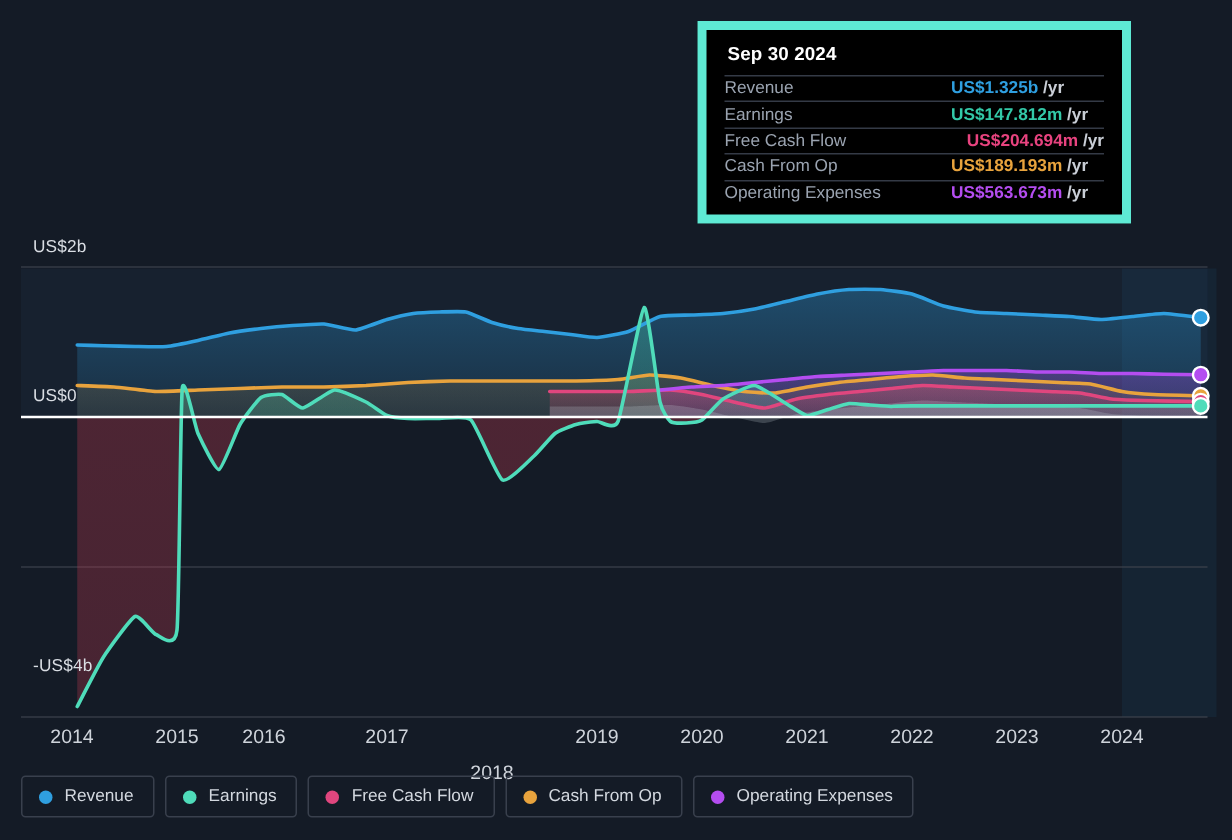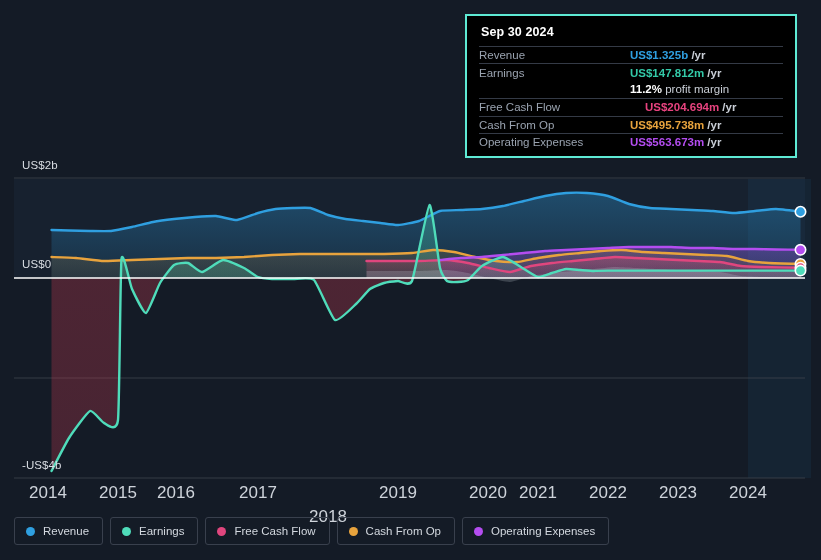--- a/index.html
+++ b/index.html
@@ -28,38 +28,38 @@
   .axis-label {
     position: absolute;
     font-size: 11.5px;
     color: #d9dde3;
     letter-spacing: .1px;
     white-space: nowrap;
   }
   .y-label { left: 22px; }
   #y-top  { top: 159px; }
   #y-zero { top: 258px; }
-  #y-bot  { top: 459px; }
+  #y-bot  { top: 438px; }
 
   .x-label {
     position: absolute;
     top: 483px;
-    font-size: 17px;
+    font-size: 13px;
     color: #ced3da;
     transform: translateX(-50%);
     white-space: nowrap;
   }
 
   
   #tooltip-card {
     position: absolute;
     left: 465px; top: 14px;
-    width: 332px;
+    width: 289px;
     background: #000000;
-    border: 2px solid #5eead4;
+    border: 6px solid #5eead4;
     padding: 8px 12px 6px 12px;
   }
   #tooltip-date {
     font-size: 12.5px;
     font-weight: bold;
     color: #ffffff;
     padding: 1px 0 7px 2px;
     letter-spacing: .1px;
   }
   .tt-row {
@@ -174,50 +174,46 @@
   <div class="axis-label y-label" id="y-zero">US$0</div>
   <div class="axis-label y-label" id="y-bot">-US$4b</div>
 
   <div id="x-labels">
       <div class="x-label" style="left: 48px;">2014</div>
       <div class="x-label" style="left: 118px;">2015</div>
       <div class="x-label" style="left: 176px;">2016</div>
       <div class="x-label" style="left: 258px;">2017</div>
       <div class="x-label" style="left: 328px; margin-top: 24px;">2018</div>
       <div class="x-label" style="left: 398px;">2019</div>
-      <div class="x-label" style="left: 468px; margin-left: 20px;">2020</div>
+      <div class="x-label" style="left: 468px;">2020</div>
       <div class="x-label" style="left: 538px;">2021</div>
       <div class="x-label" style="left: 608px;">2022</div>
       <div class="x-label" style="left: 678px;">2023</div>
       <div class="x-label" style="left: 748px;">2024</div>
     </div>
 </div>
 
 <div id="tooltip-card">
   <div id="tooltip-date">Sep 30 2024</div>
   <div id="tooltip-rows">
       <div class="tt-row">
         <div class="tt-name">Revenue</div>
         <div class="tt-val"><b style="color: rgb(47, 159, 224);">US$1.325b</b><span class="tt-unit"> /yr</span></div>
       </div>
       <div class="tt-row">
         <div class="tt-name">Earnings</div>
         <div class="tt-val"><b style="color: rgb(51, 201, 168);">US$147.812m</b><span class="tt-unit"> /yr</span></div>
       </div>
-      <div class="tt-row noline">
-        <div class="tt-name"></div>
-        <div class="tt-val"><b style="color: rgb(255, 255, 255);">11.2%</b><span class="tt-sub"> profit margin</span></div>
-      </div>
       <div class="tt-row">
         <div class="tt-name">Free Cash Flow</div>
         <div class="tt-val"><b style="color: rgb(232, 67, 127); margin-left: 15px;">US$204.694m</b><span class="tt-unit"> /yr</span></div>
       </div>
       <div class="tt-row">
         <div class="tt-name">Cash From Op</div>
-        <div class="tt-val"><b style="color: rgb(232, 163, 61);">US$495.738m</b><span class="tt-unit"> /yr</span></div>
+        <div class="tt-val"><b style="color: rgb(232, 163, 61);">US$189.193m</b><span class="tt-unit"> /yr</span></div>
       </div>
       <div class="tt-row">
         <div class="tt-name">Operating Expenses</div>
         <div class="tt-val"><b style="color: rgb(180, 77, 240);">US$563.673m</b><span class="tt-unit"> /yr</span></div>
       </div>
     </div>
 </div>
 
 <div id="legend">
     <div class="legend-item">

